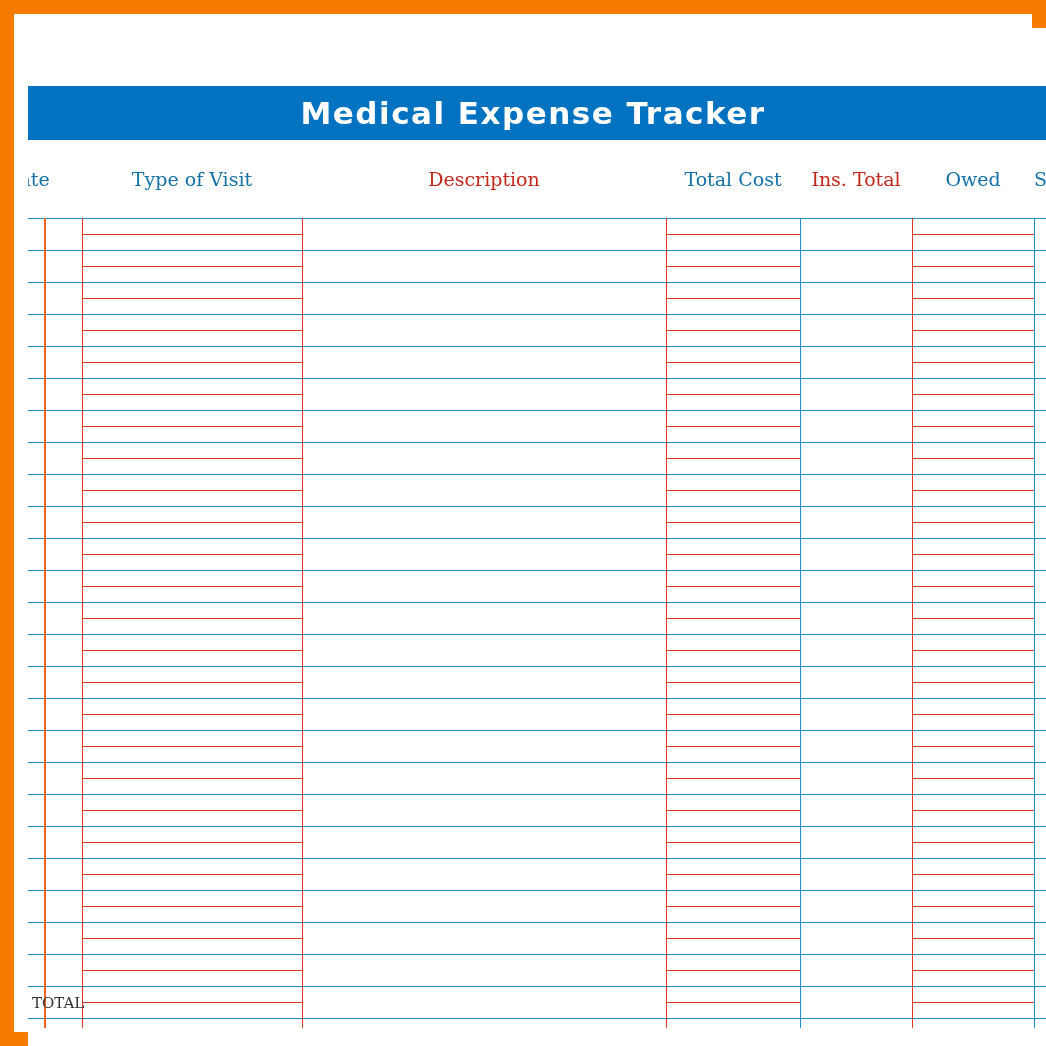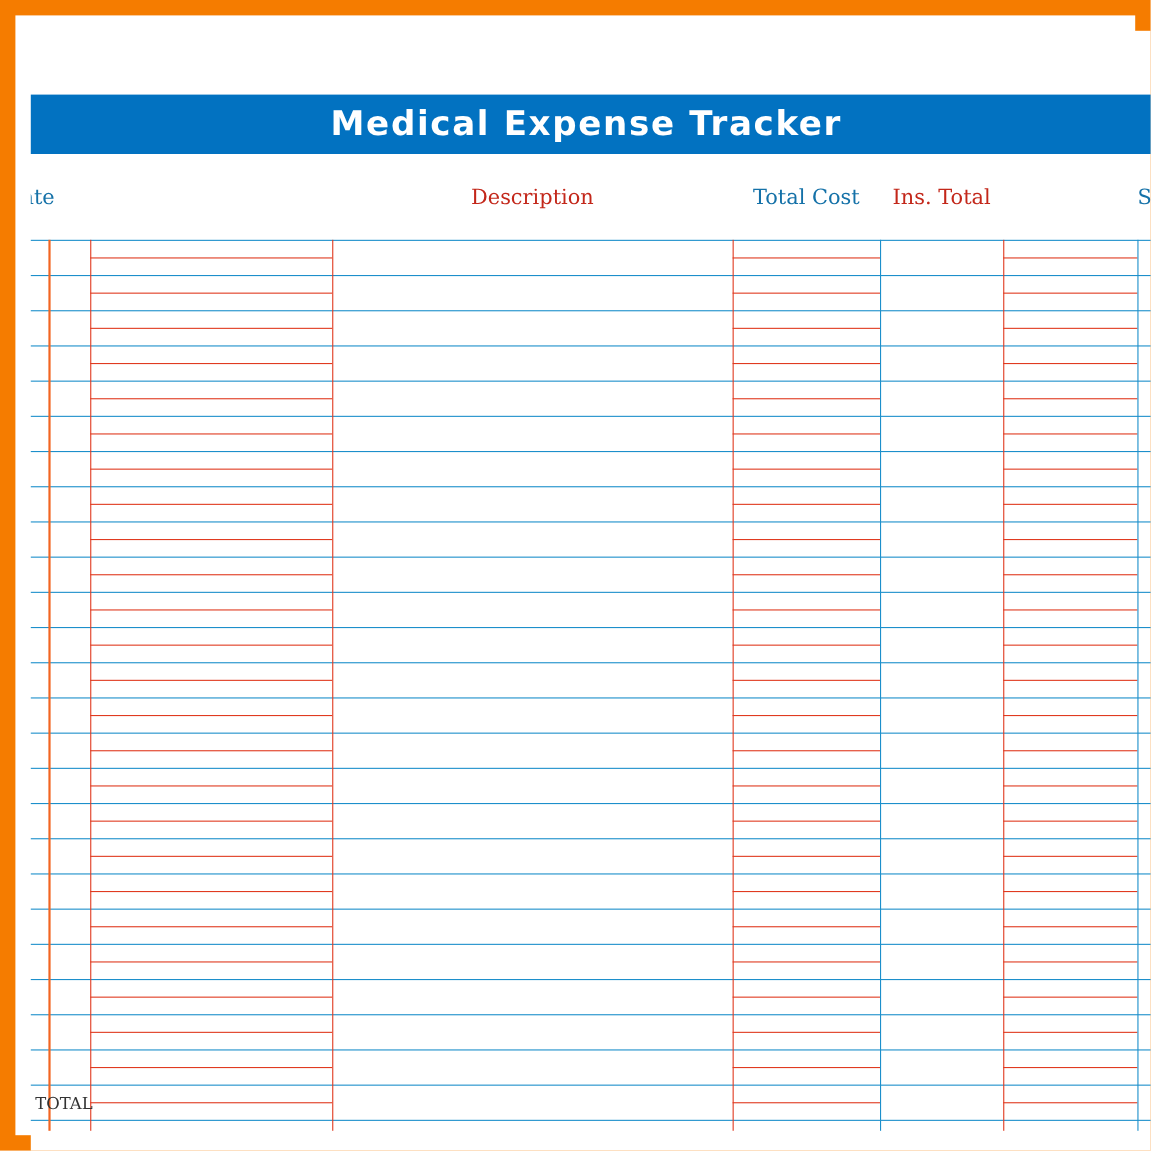--- a/index.html
+++ b/index.html
@@ -146,23 +146,25 @@
 
 <div id="page-frame">
   <div id="page-inner">
 
     <div id="title-banner">
       <div id="title-text">Medical  Expense  Tracker</div>
     </div>
 
     <div id="header-row">
       <div class="col-header ch-blue" style="left:-26px;width:58px;">Date</div>
+      <div class="col-header ch-blue" style="left:58px;width:220px;">Type of Visit</div>
       <div class="col-header ch-red" style="left:278px;width:364px;">Description</div>
       <div class="col-header ch-blue" style="left:642px;width:134px;">Total Cost</div>
       <div class="col-header ch-red" style="left:776px;width:112px;">Ins. Total</div>
+      <div class="col-header ch-blue" style="left:888px;width:122px;">Owed</div>
       <div class="col-header ch-blue" style="left:1010px;width:60px;text-align:left;">Status</div>
     </div>
 
     <div id="grid">
 
     <div class="hline" style="top: 0px;"></div>
         <div class="hline" style="top: 32px;"></div>
         <div class="hline" style="top: 64px;"></div>
         <div class="hline" style="top: 96px;"></div>
         <div class="hline" style="top: 128px;"></div>

